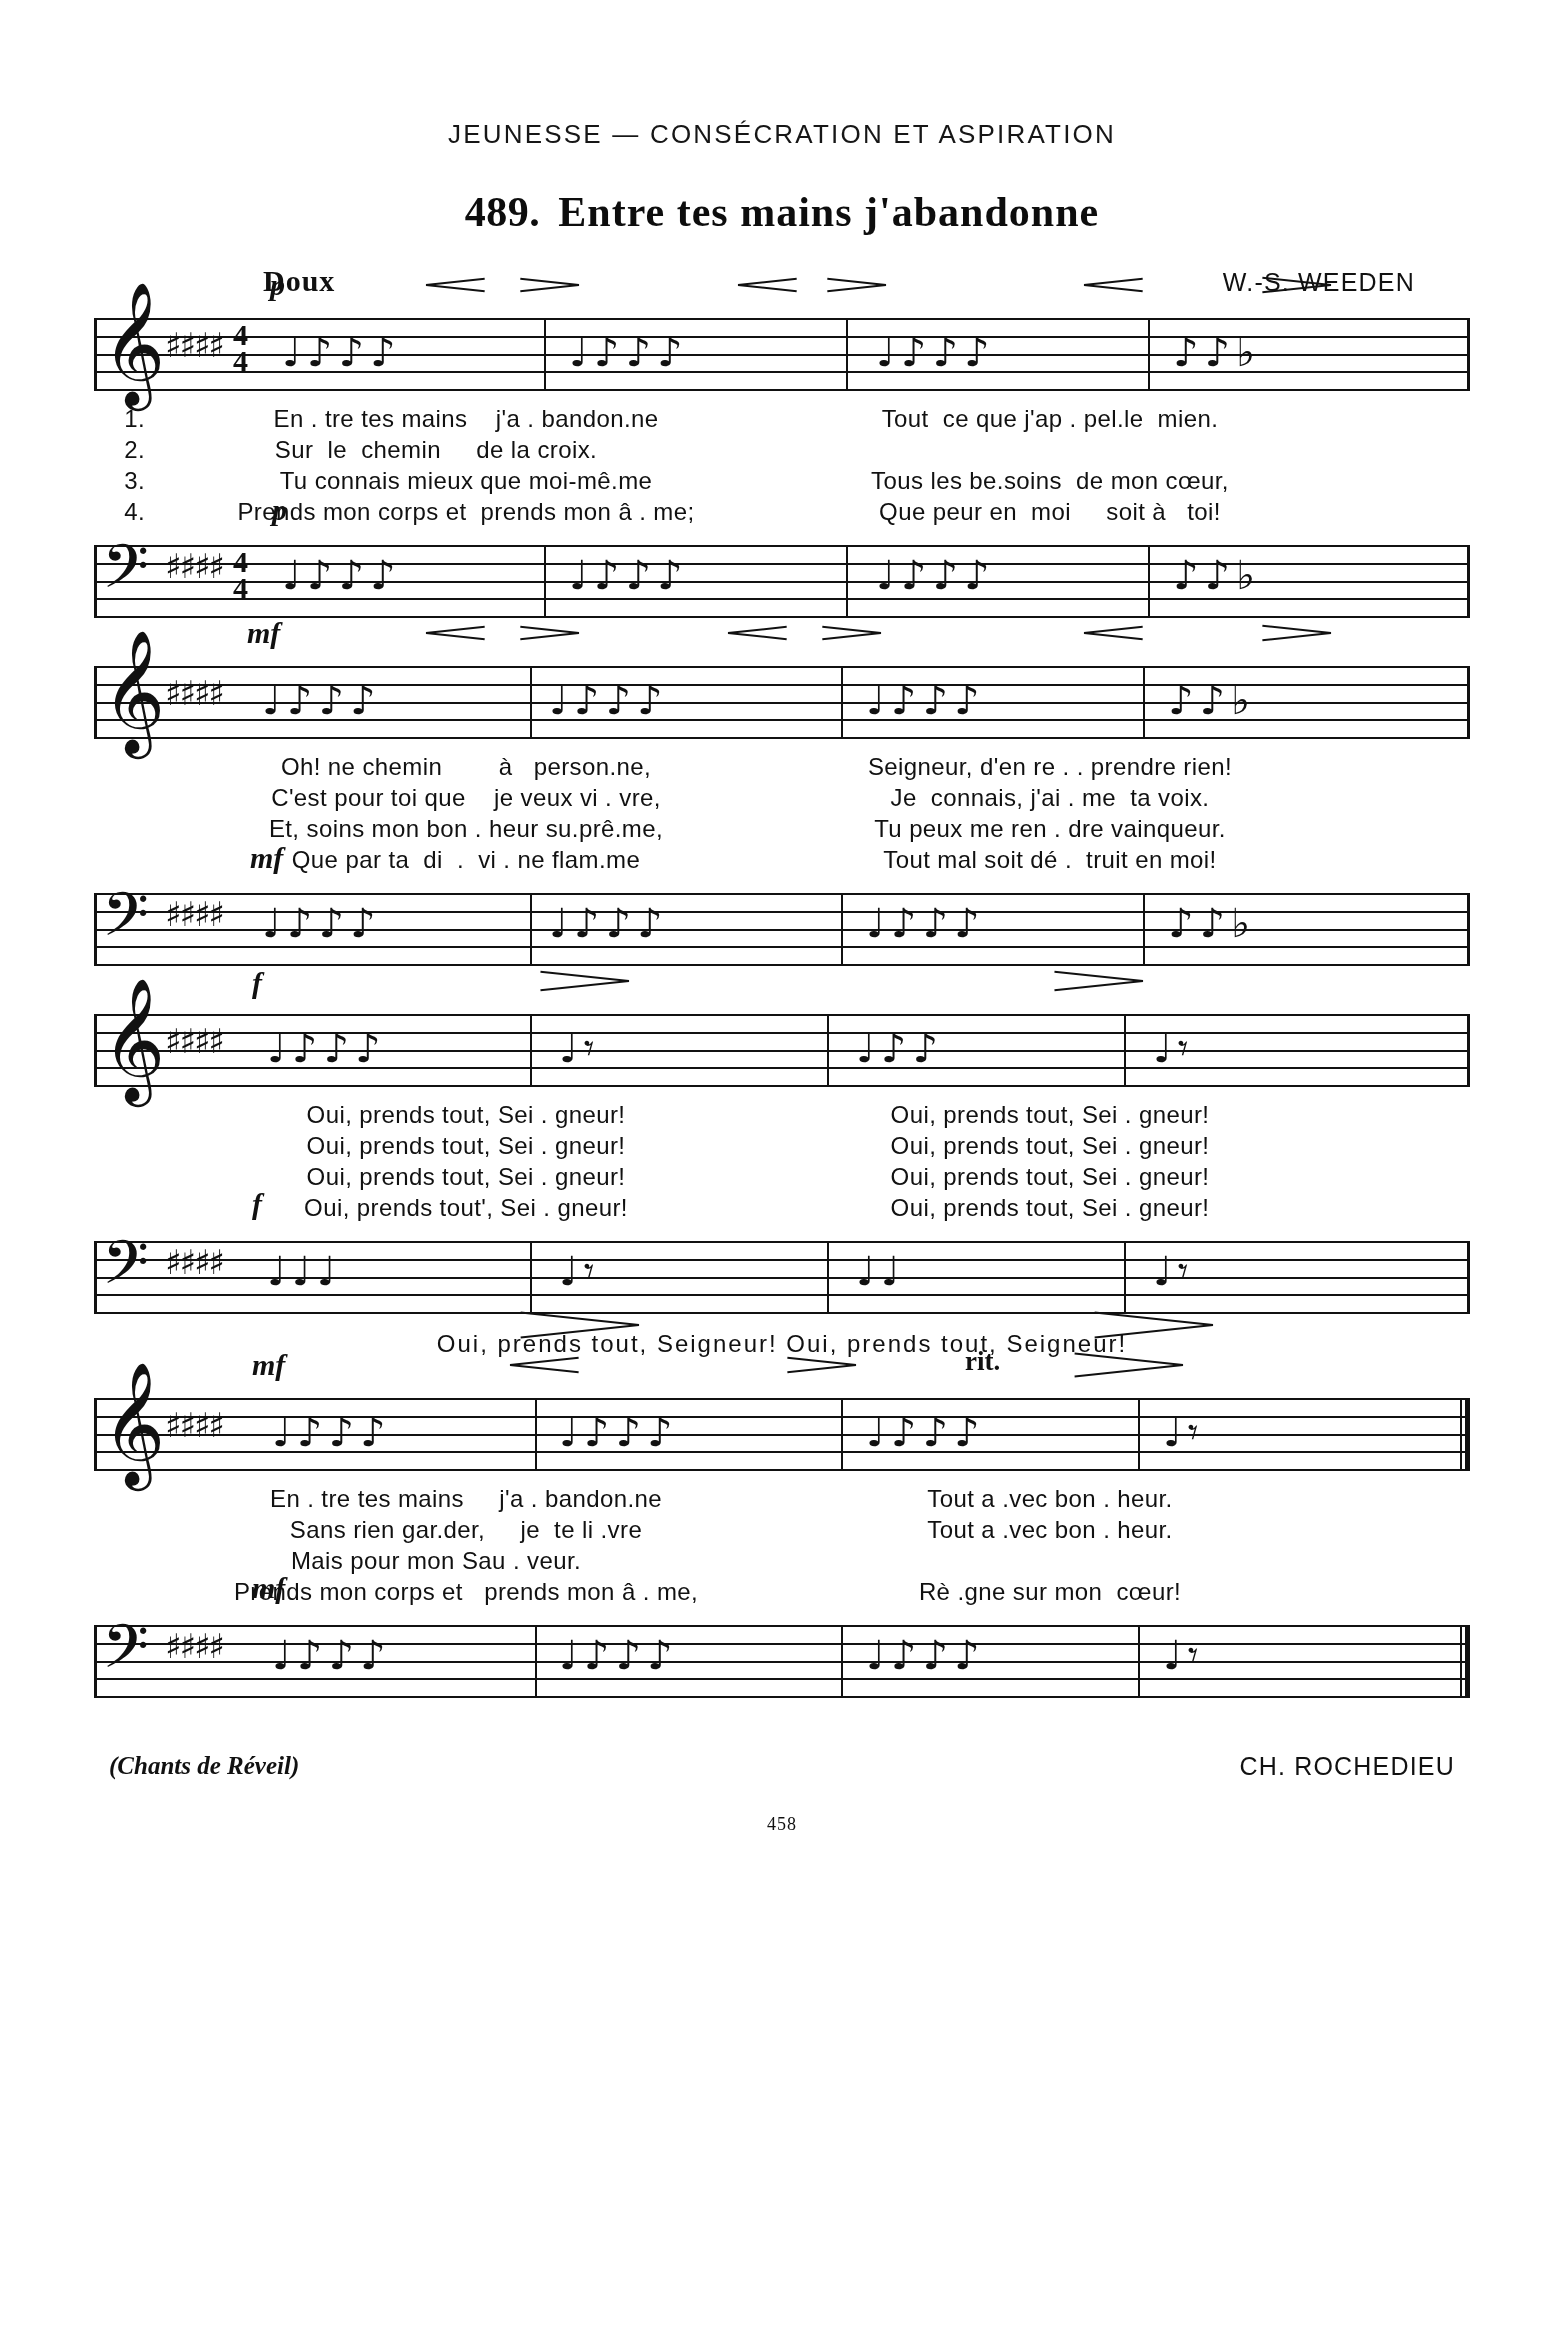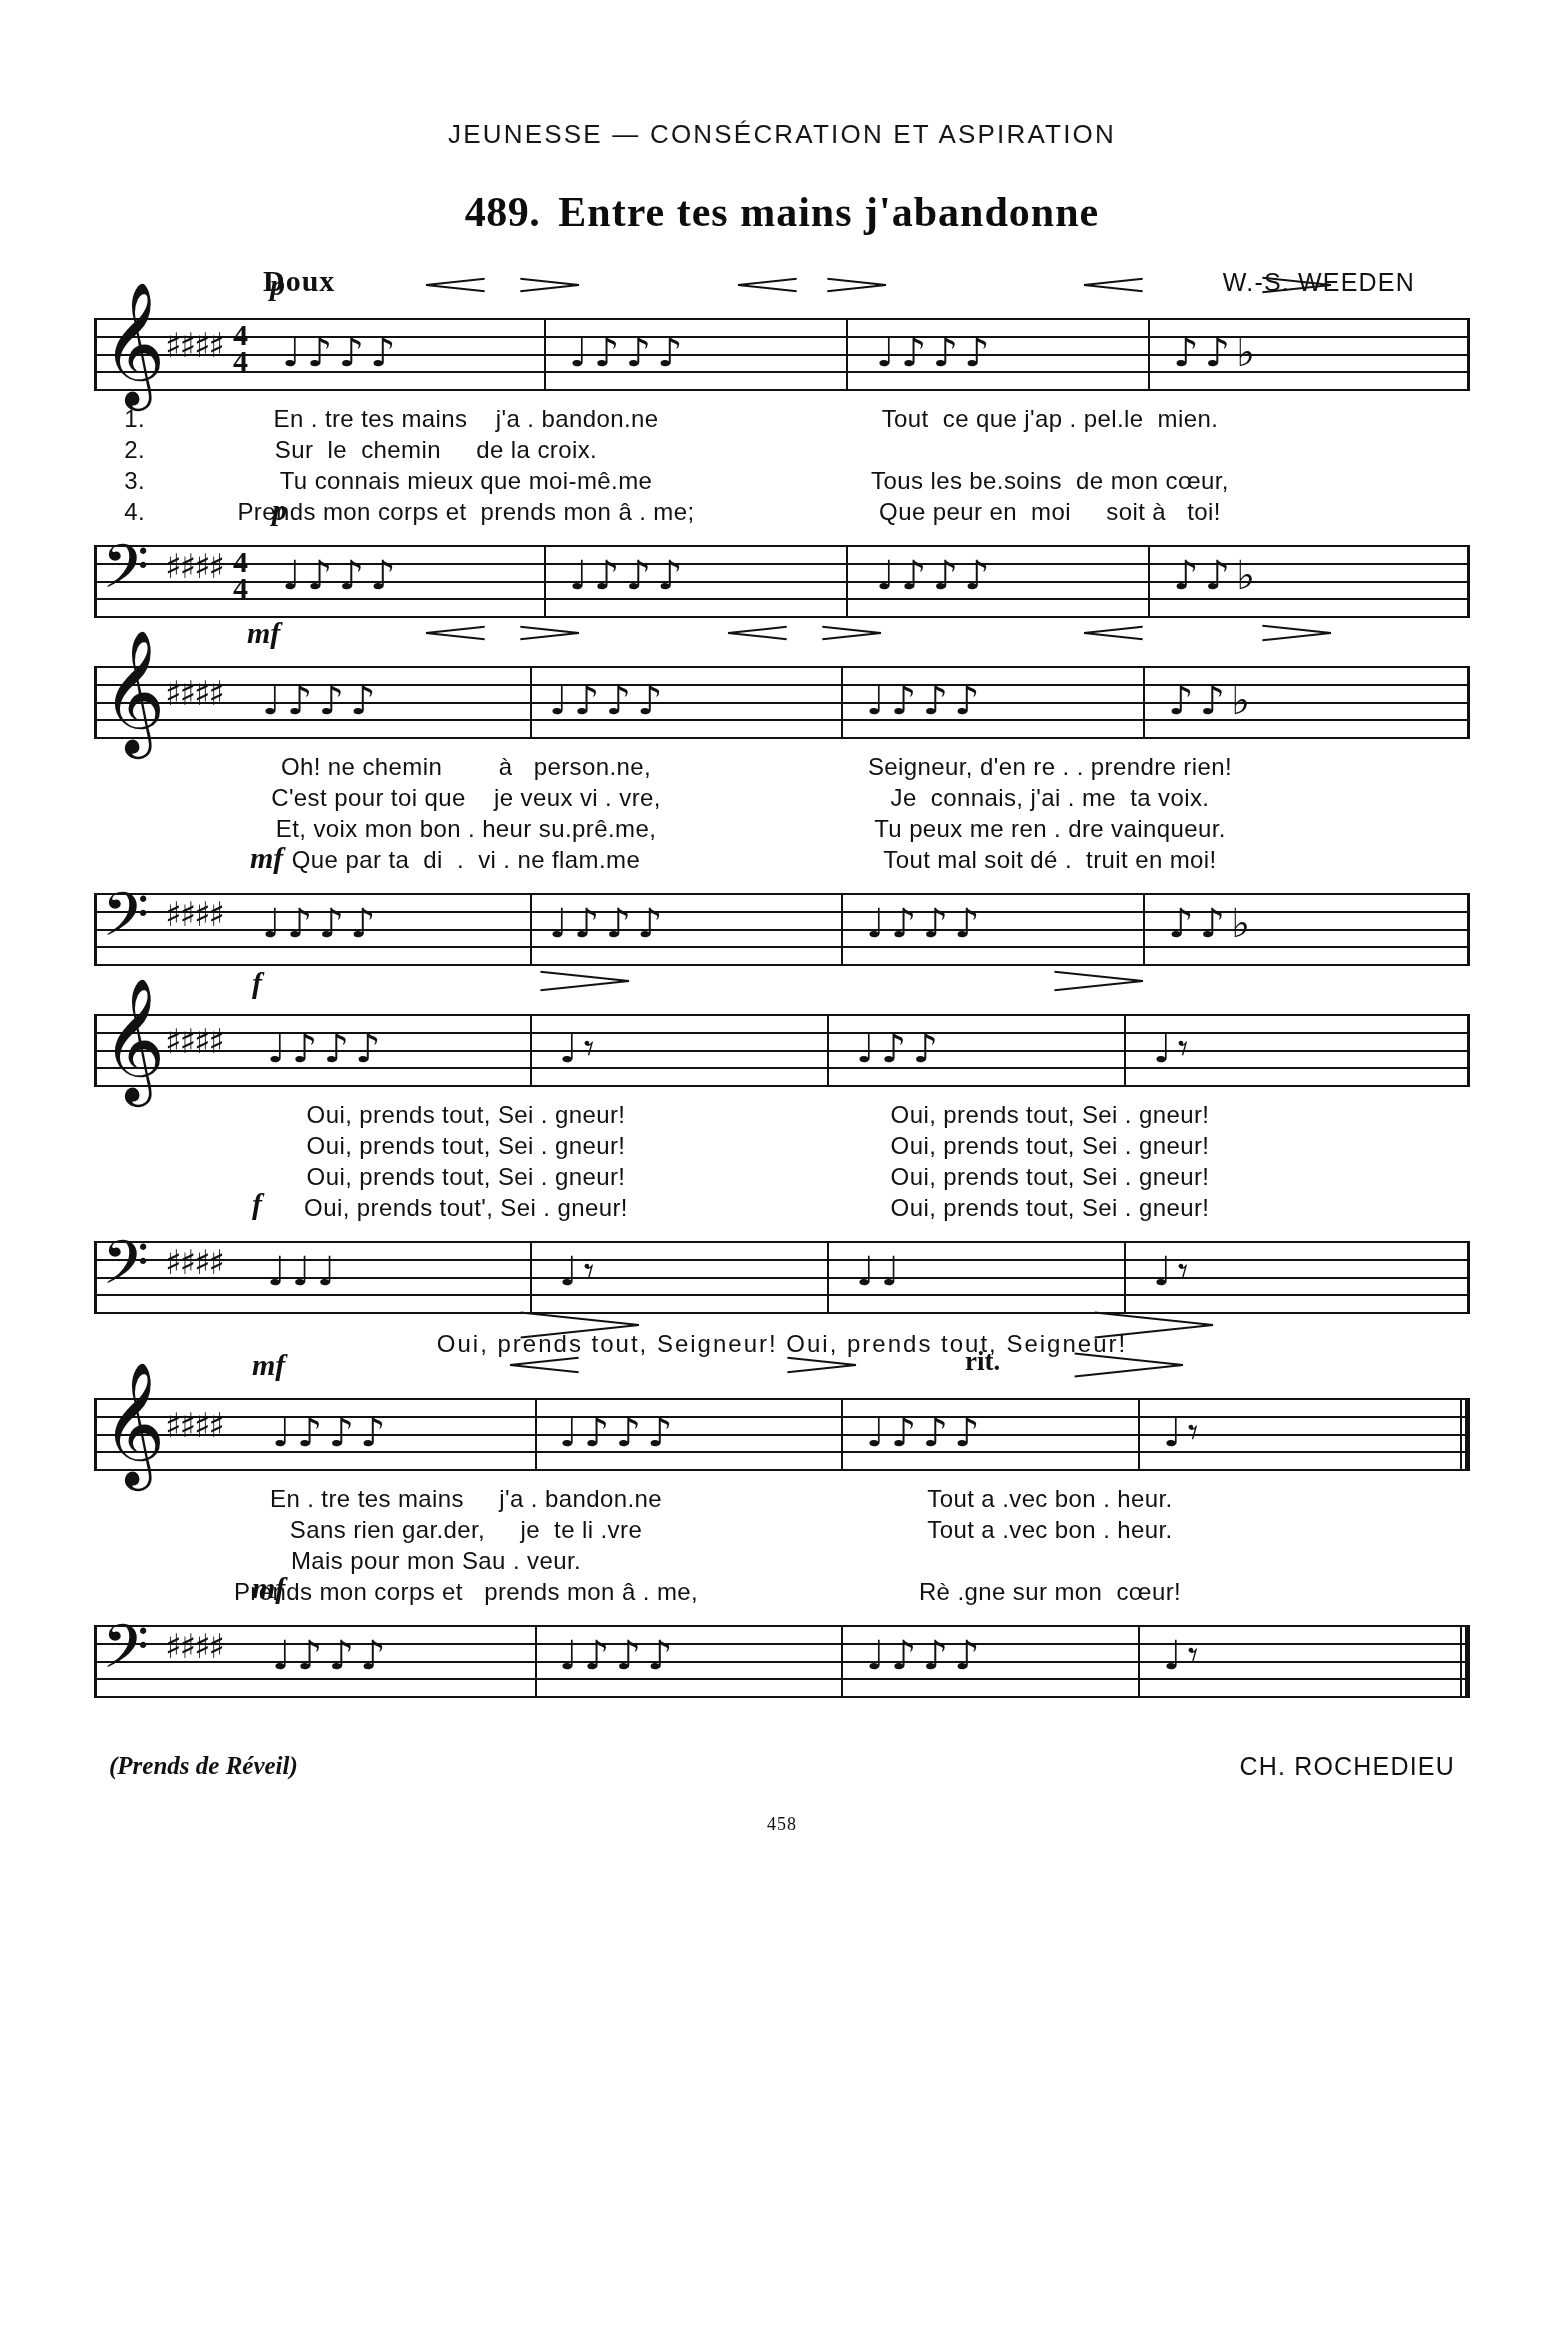--- a/index.html
+++ b/index.html
@@ -426,21 +426,21 @@
         <span class="seg-a">Oh! ne chemin        à   person.ne,</span>
         <span class="seg-b">Seigneur, d'en re . . prendre rien!</span>
       </div>
       <div class="lyric-line">
         <span class="vnum"></span>
         <span class="seg-a">C'est pour toi que    je veux vi . vre,</span>
         <span class="seg-b">Je  connais, j'ai . me  ta voix.</span>
       </div>
       <div class="lyric-line">
         <span class="vnum"></span>
-        <span class="seg-a">Et, voix mon bon . heur su.prê.me,</span>
+        <span class="seg-a">Et, soins mon bon . heur su.prê.me,</span>
         <span class="seg-b">Tu peux me ren . dre vainqueur.</span>
       </div>
       <div class="lyric-line">
         <span class="vnum"></span>
         <span class="seg-a">Que par ta  di  .  vi . ne flam.me</span>
         <span class="seg-b">Tout mal soit dé .  truit en moi!</span>
       </div>
     </div>
 
     <div class="staff">
@@ -620,20 +620,20 @@
       <div class="notegroup" style="left:465px; top:20px;">♩♪♪♪</div>
       <div class="notegroup" style="left:772px; top:20px;">♩♪♪♪</div>
       <div class="notegroup" style="left:1069px; top:20px;">♩𝄾</div>
       <div class="barline" style="left:441px;"></div>
       <div class="barline" style="left:747px;"></div>
       <div class="barline" style="left:1044px;"></div>
     </div>
   </div>
 
   <div class="footer">
-    <span class="source">(Prends de Réveil)</span>
+    <span class="source">(Chants de Réveil)</span>
     <span class="author">CH. ROCHEDIEU</span>
   </div>
 
   <div class="page-number">458</div>
 
 </div>
 
 
 </body></html>

